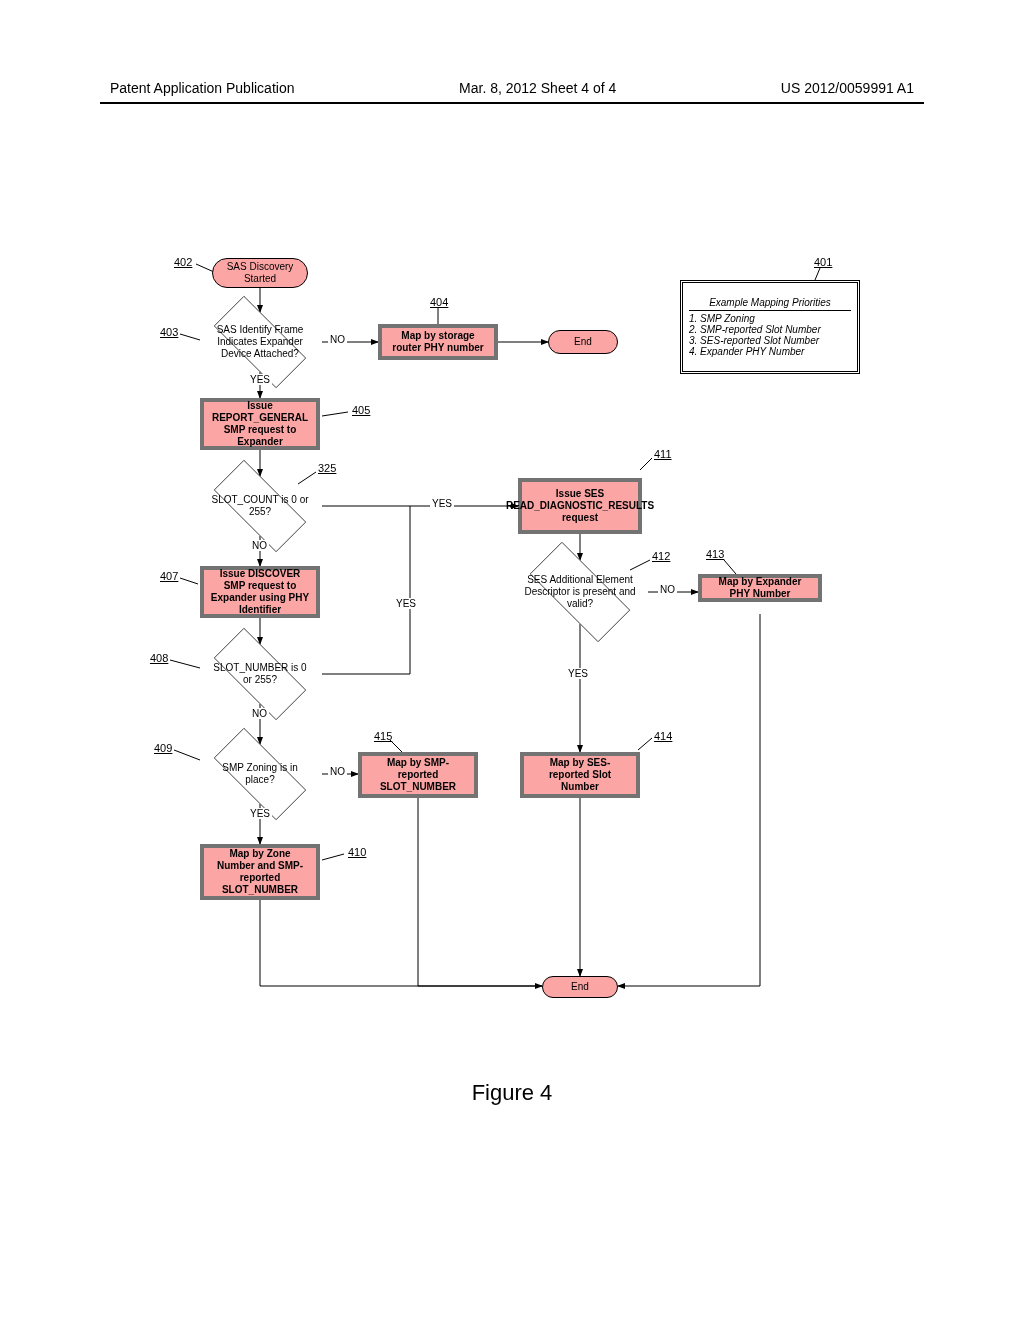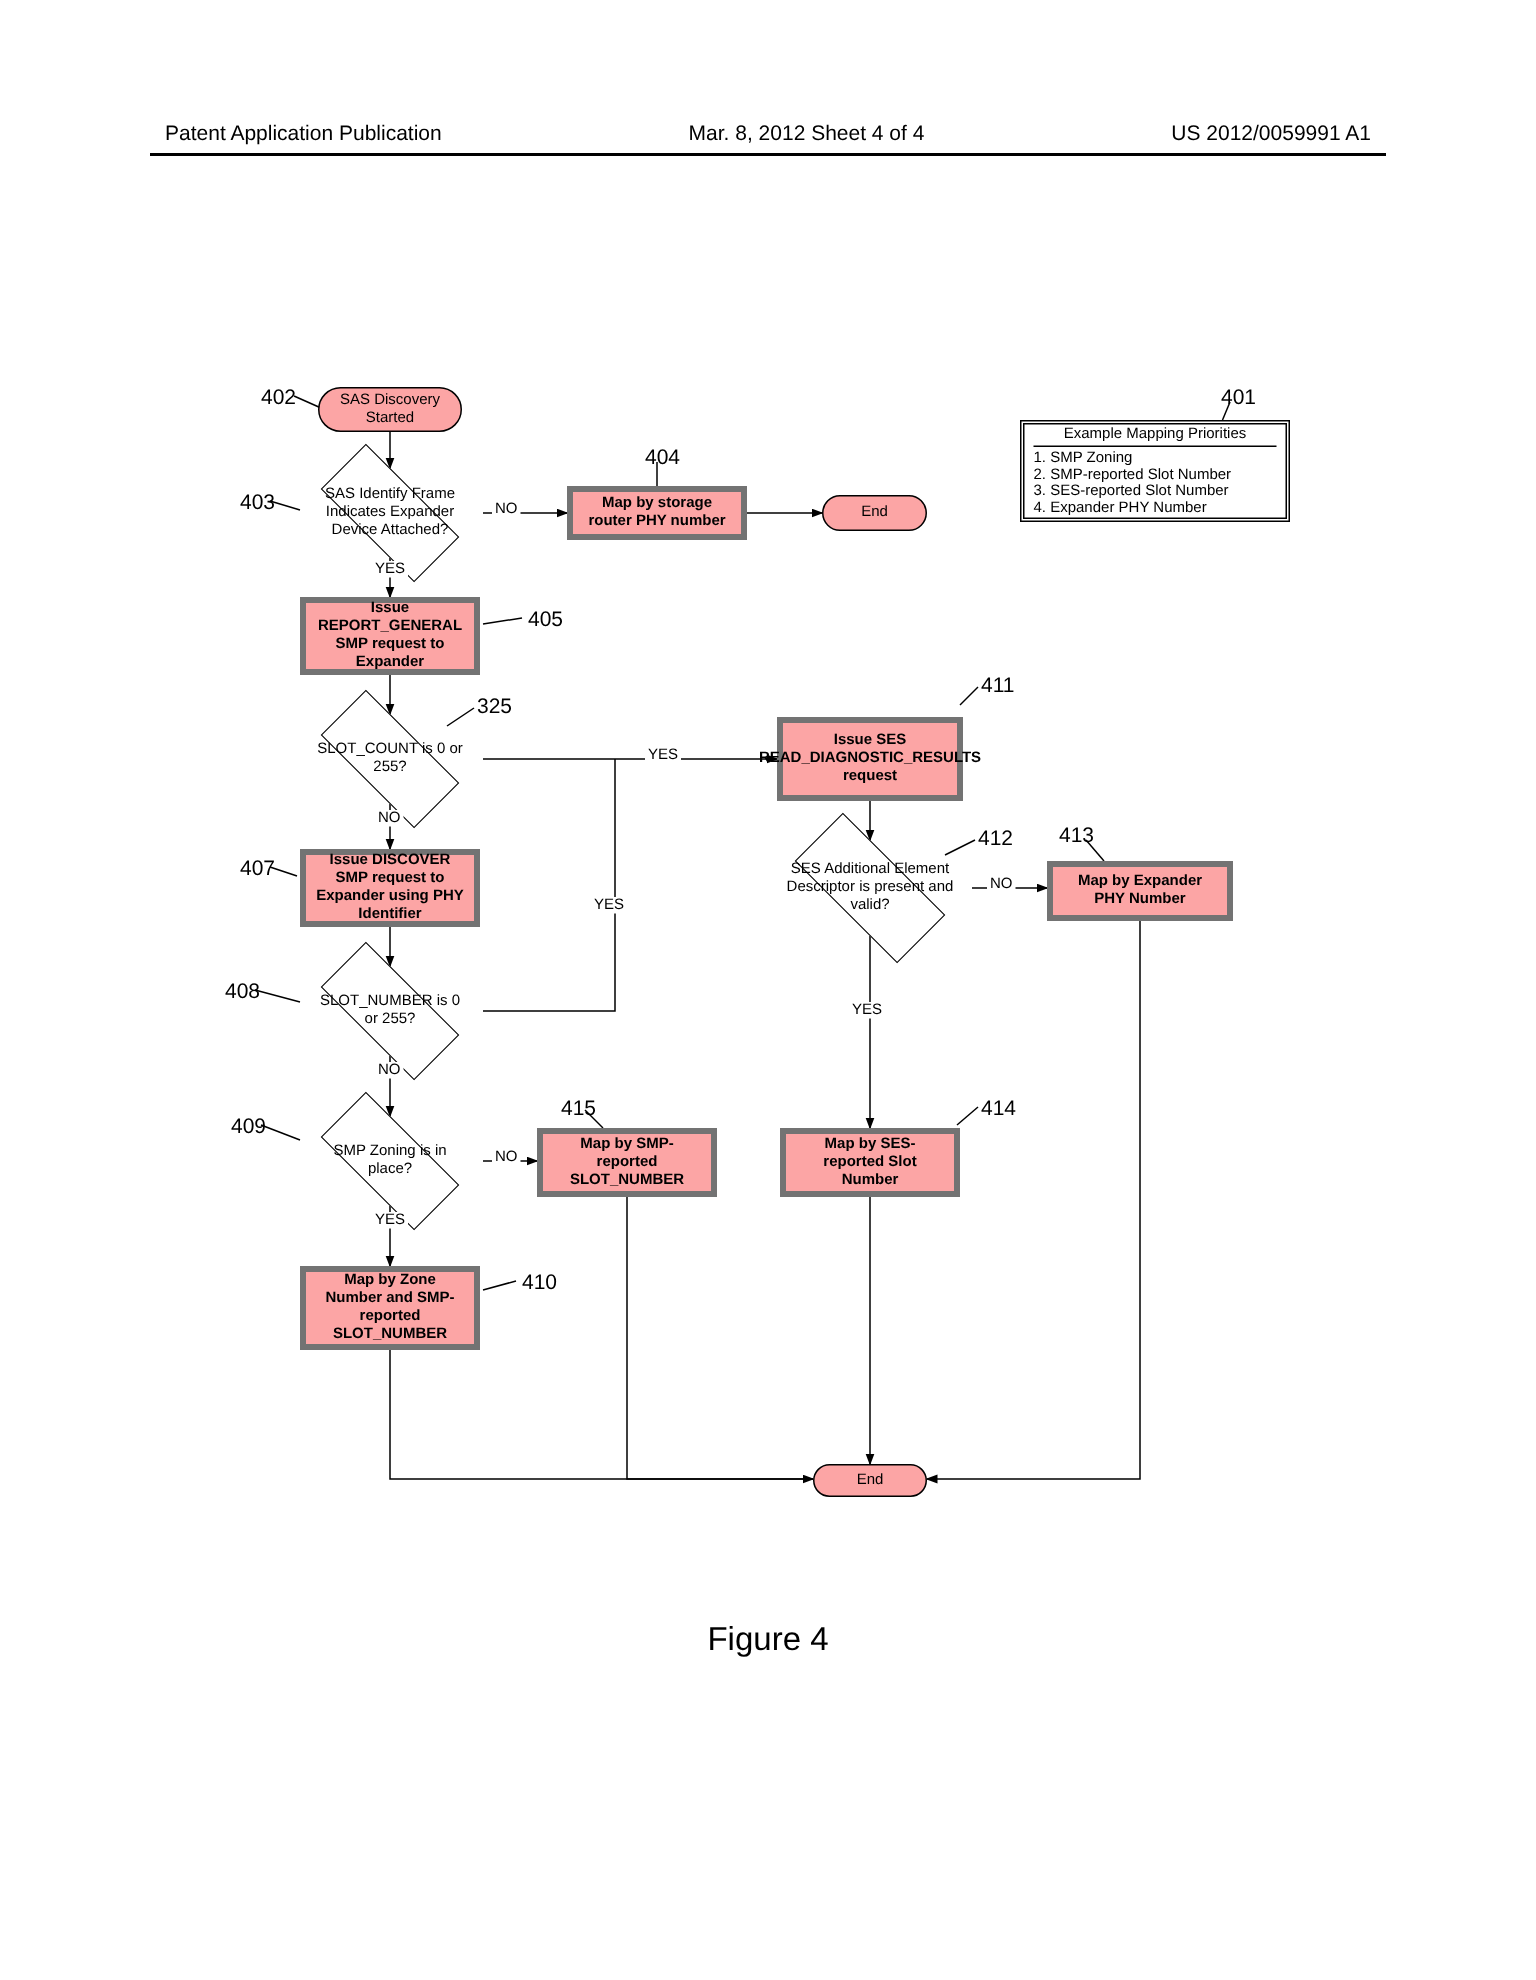--- a/index.html
+++ b/index.html
@@ -72,41 +72,43 @@
     background: #fff;
     z-index:0;
   }
   .diamond .diamond-text {
      position: relative;
      z-index:1;
      padding: 0 10px;
   }
   .reflabel {
     position: absolute;
-    font-size: 14px;
+    font-size: 11px;
+    text-decoration: underline;
   }
   .edgelabel {
     position: absolute;
     font-size: 10px;
     background: #fff;
     padding: 0 2px;
   }
   svg.connectors {
     position: absolute;
     top:0;left:0;
     width: 800px;
     height: 920px;
     overflow: visible;
   }
   .priorities-box {
     position: absolute;
     border: 3px double #000;
     font-size: 10px;
-    padding: 1px 6px;
+    padding: 14px 6px;
     text-align: left;
+    font-style: italic;
   }
   .priorities-title {
     text-align: center;
     font-size: 10px;
     border-bottom: 1px solid #000;
     padding-bottom: 2px;
     margin-bottom: 2px;
   }
   .figcaption {
     position: absolute;
@@ -275,21 +277,21 @@
 <div class="reflabel" style="left:554px; top:208px;">411</div>
 
 <div class="node diamond" style="left:412px; top:320px; width:136px; height:64px;">
   <div class="diamond-shape"></div>
   <div class="diamond-text">SES Additional Element Descriptor is present and valid?</div>
 </div>
 <div class="reflabel" style="left:552px; top:310px;">412</div>
 <div class="edgelabel" style="left:558px; top:344px;">NO</div>
 <div class="edgelabel" style="left:466px; top:428px;">YES</div>
 
-<div class="node rect" style="left:598px; top:334px; width:124px; height:40px;align-items:flex-end;">
+<div class="node rect" style="left:598px; top:334px; width:124px; height:28px;align-items:flex-end;">
   <span>Map by Expander PHY Number</span>
 </div>
 <div class="reflabel" style="left:606px; top:308px;">413</div>
 
 <div class="node rect" style="left:420px; top:512px; width:120px; height:46px;">
   <span>Map by SES-reported Slot Number</span>
 </div>
 <div class="reflabel" style="left:554px; top:490px;">414</div>
 
 <div class="node terminator" style="left:442px; top:736px; width:76px; height:22px;">

